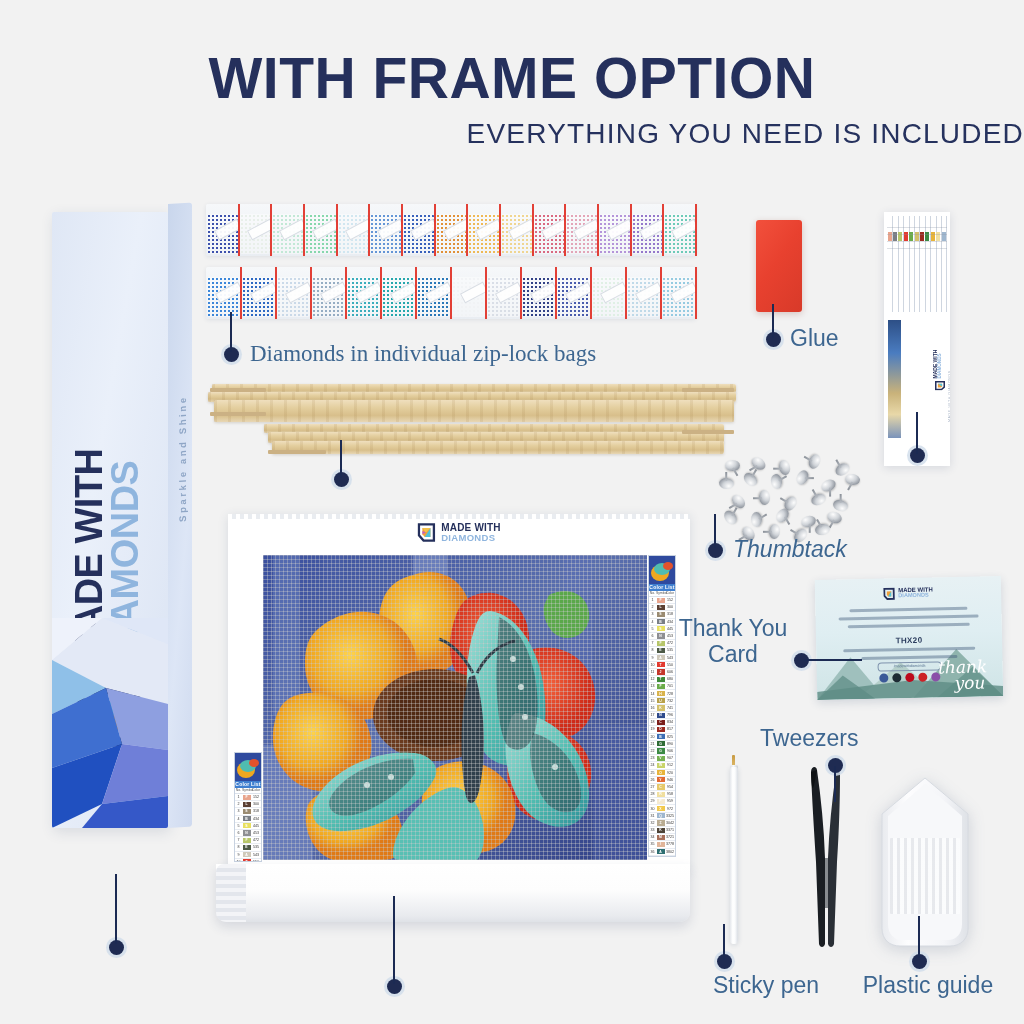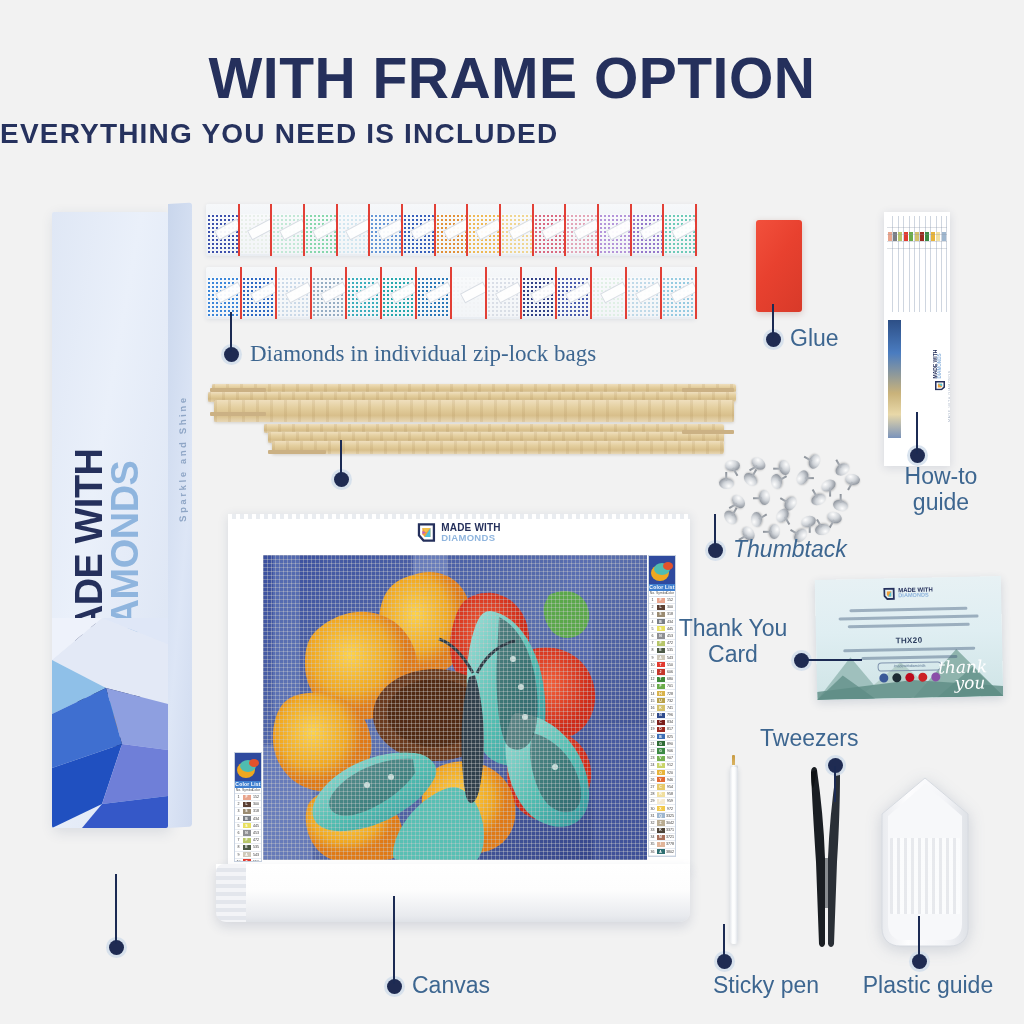--- a/index.html
+++ b/index.html
@@ -14,22 +14,22 @@
   .abs{position:absolute;}
 
   
   #heading-title{
     left:0;top:34px;width:1024px;text-align:center;
     font-size:57px;font-weight:700;letter-spacing:.5px;
     color:#25305c;line-height:1;
     font-family:"Liberation Sans", sans-serif;
   }
   #heading-sub{
-    left:0;top:104px;width:1024px;text-align:left;
-    font-size:28px;font-weight:700;letter-spacing:1.2px;
+    left:0;top:104px;width:1024px;text-align:right;
+    font-size:28px;font-weight:400;letter-spacing:1.2px;
     color:#26325e;line-height:1;
   }
 
   
   .callout{
     color:#3d6690;font-size:23px;line-height:1.12;
     font-weight:400;white-space:pre-line;
   }
   .lead{background:#1b2a53;position:absolute;}
   .lead.v{width:2px;}
@@ -790,21 +790,20 @@
             </div>
           </div>
       </div>
     </div>
 
     <div class="cv-roll"></div>
     <div class="cv-roll-cap"></div>
   </div>
   <div class="dot" style="left:387px;top:963px;"></div>
   <div class="lead v" style="left:393px;top:880px;height:88px;"></div>
-  <div class="abs callout" style="left:412px;top:957px;width:200px;">Canvas</div>
 
   <div class="abs" id="glue-item"></div>
   <div class="dot" style="left:766px;top:316px;"></div>
   <div class="lead v" style="left:772px;top:288px;height:34px;"></div>
   <div class="abs callout" style="left:790px;top:310px;width:120px;">Glue</div>
 
   <div class="abs" id="howto-guide">
     <div class="hg-table" id="hg-table">
         <div class="hg-tcol" style="left:0.0px;">
           <span class="hg-swatch" style="background:#e8a48c"></span>
@@ -852,22 +851,20 @@
       </span>
       <span>
         <span class="a">MADE WITH</span>
         <span class="b">DIAMONDS</span>
       </span>
     </div>
     <div class="hg-side">MADE WITH DIAMONDS</div>
   </div>
   <div class="dot" style="left:910px;top:432px;"></div>
   <div class="lead v" style="left:916px;top:396px;height:42px;"></div>
-  <div class="abs callout" style="left:866px;top:448px;width:150px;text-align:center;">How-to
-guide</div>
 
   <div class="abs" id="thumbtack-item">
       <span class="tack" style="left:10px;top:4px;transform:rotate(0deg);">
         <i style="transform:rotate(-30deg);"></i>
       </span>
       <span class="tack" style="left:36px;top:2px;transform:rotate(37deg);">
         <i style="transform:rotate(23deg);"></i>
       </span>
       <span class="tack" style="left:62px;top:6px;transform:rotate(74deg);">
         <i style="transform:rotate(16deg);"></i>

